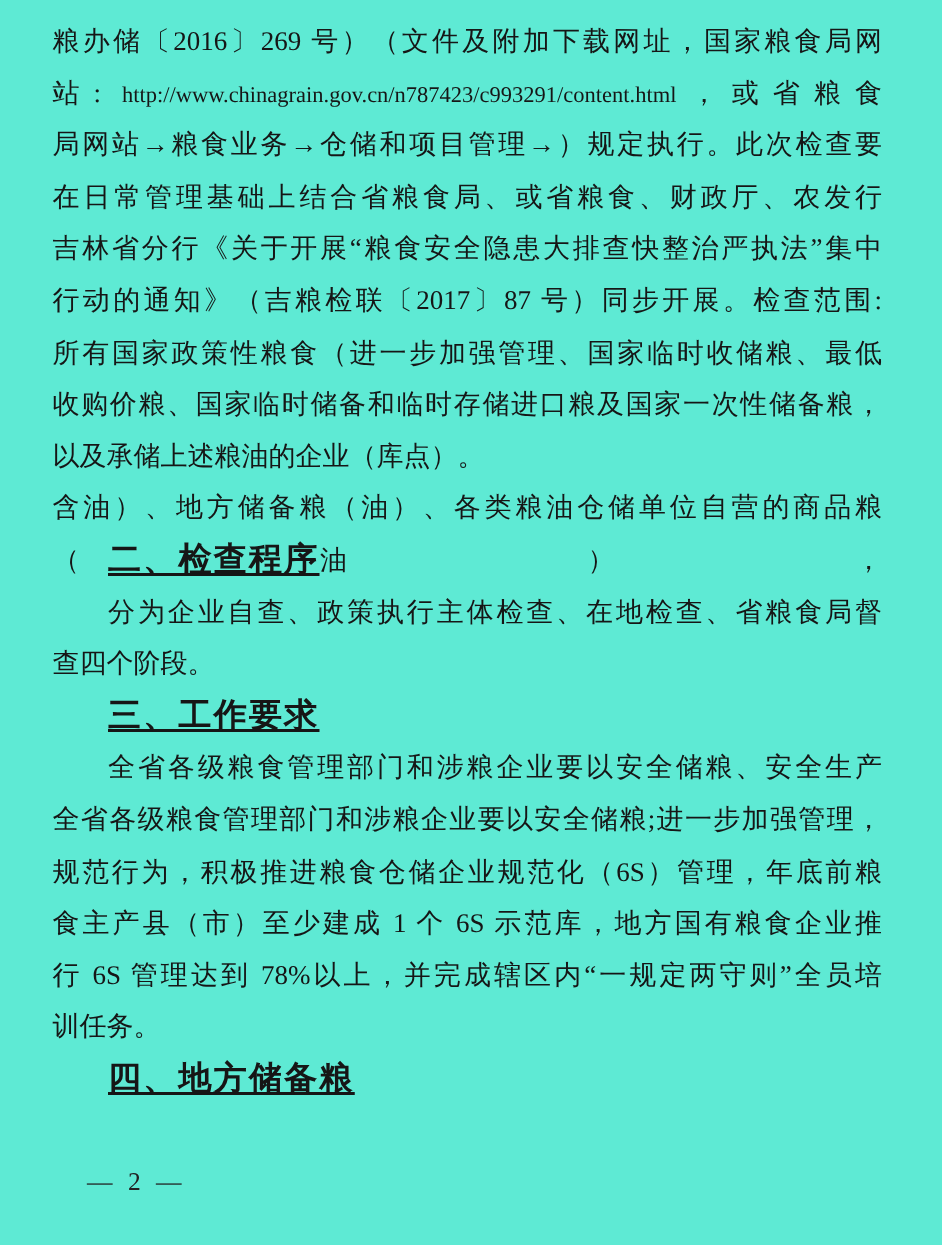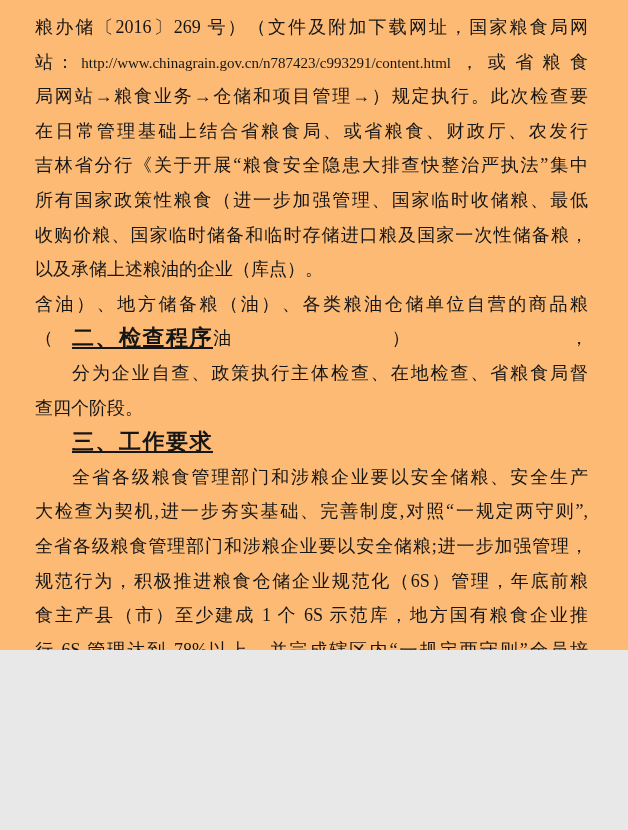--- a/index.html
+++ b/index.html
@@ -3,22 +3,22 @@
 <meta charset="utf-8">
 <style>
   html, body {
     margin: 0;
     padding: 0;
     background: #e8e8e8;
   }
   .page {
     position: relative;
     width: 628px;
-    height: 650px;
-    background: #fdba74;
+    height: 830px;
+    background: #5eead4;
     overflow: hidden;
     font-family: "Liberation Serif", "DejaVu Serif", serif;
     color: #161616;
   }
   .text-block {
     position: absolute;
     left: 35px;
     right: 40px;
     top: 10px;
   }
@@ -63,34 +63,34 @@
 <div class="page">
   <div class="text-block">
 
     <div class="line j">粮办储〔2016〕269 号）（文件及附加下载网址，国家粮食局网</div>
 
     <div class="line j"><span>站: </span><span class="url">http://www.chinagrain.gov.cn/n787423/c993291/content.html</span><span>，或省粮食</span></div>
 
     <div class="line j">局网站→粮食业务→仓储和项目管理→）规定执行。此次检查要</div>
     <div class="line j">在日常管理基础上结合省粮食局、或省粮食、财政厅、农发行</div>
     <div class="line j">吉林省分行《关于开展“粮食安全隐患大排查快整治严执法”集中</div>
+    <div class="line j">行动的通知》（吉粮检联〔2017〕87 号）同步开展。检查范围:</div>
     <div class="line j">所有国家政策性粮食（进一步加强管理、国家临时收储粮、最低</div>
     <div class="line j">收购价粮、国家临时储备和临时存储进口粮及国家一次性储备粮，</div>
     <div class="line">以及承储上述粮油的企业（库点）。</div>
     <div class="line j">含油）、地方储备粮（油）、各类粮油仓储单位自营的商品粮（油），</div>
 
     <div class="line heading">二、检查程序</div>
 
     <div class="line j ind">分为企业自查、政策执行主体检查、在地检查、省粮食局督</div>
     <div class="line">查四个阶段。</div>
 
     <div class="line heading">三、工作要求</div>
 
     <div class="line j ind">全省各级粮食管理部门和涉粮企业要以安全储粮、安全生产</div>
-    <div class="line j">大检查为契机,进一步夯实基础、完善制度,对照“一规定两守则”,</div>
     <div class="line j">全省各级粮食管理部门和涉粮企业要以安全储粮;进一步加强管理，</div>
     <div class="line j">规范行为，积极推进粮食仓储企业规范化（6S）管理，年底前粮</div>
     <div class="line j">食主产县（市）至少建成 1 个 6S 示范库，地方国有粮食企业推</div>
     <div class="line j">行 6S 管理达到 78%以上，并完成辖区内“一规定两守则”全员培</div>
     <div class="line">训任务。</div>
 
     <div class="line heading">四、地方储备粮</div>
 
   </div>
 

